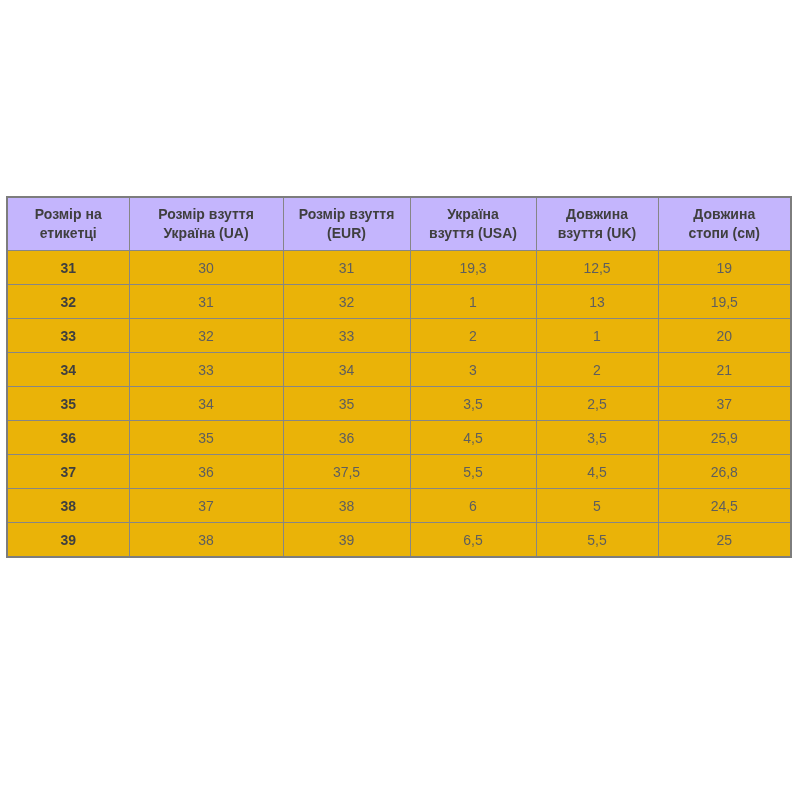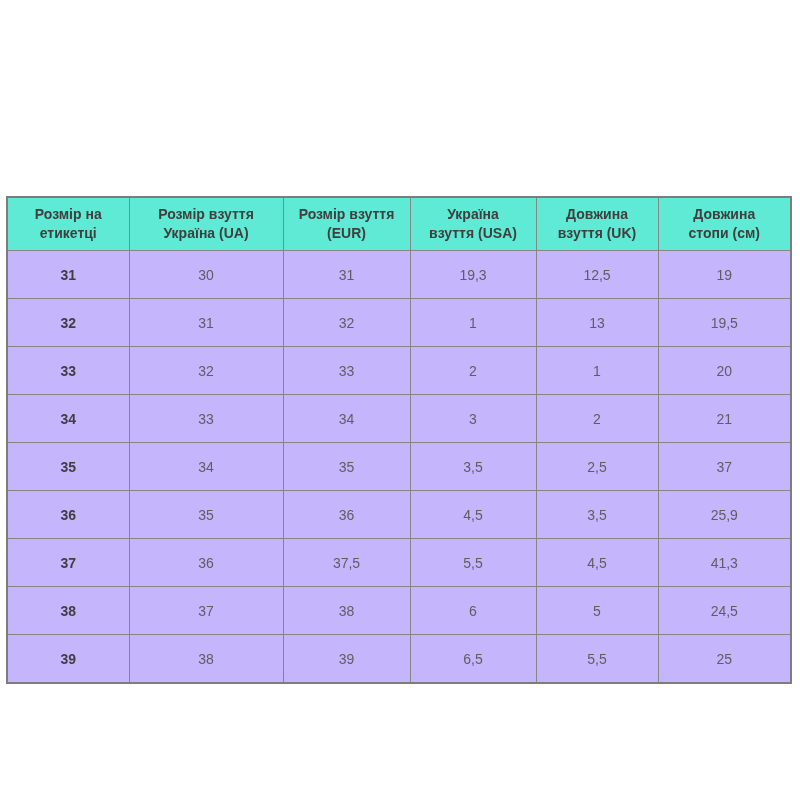--- a/index.html
+++ b/index.html
@@ -40,31 +40,31 @@
   table.size-chart th {
     height: 48px;
     border: 1px solid #868686;
     font-size: 14px;
     font-weight: bold;
     color: #3f3f3f;
     text-align: center;
     vertical-align: middle;
     line-height: 19px;
     padding: 2px 14px;
-    background: #5eead4;
+    background: #c4b5fd;
   }
   table.size-chart td {
     height: 33px;
     border: 1px solid #868686;
     font-size: 14px;
     color: #5e5e5e;
     text-align: center;
     vertical-align: middle;
-    padding: 7px 4px;
-    background: #c4b5fd;
+    padding: 0 4px;
+    background: #eab308;
   }
   table.size-chart td.label-col {
     font-weight: bold;
     color: #3f3f3f;
   }
 </style>
 </head>
 <body>
 
 <div class="page">
@@ -136,21 +136,21 @@
             <td>4,5</td>
             <td>3,5</td>
             <td>25,9</td>
           </tr>
           <tr>
             <td class="label-col">37</td>
             <td>36</td>
             <td>37,5</td>
             <td>5,5</td>
             <td>4,5</td>
-            <td>41,3</td>
+            <td>26,8</td>
           </tr>
           <tr>
             <td class="label-col">38</td>
             <td>37</td>
             <td>38</td>
             <td>6</td>
             <td>5</td>
             <td>24,5</td>
           </tr>
           <tr>

